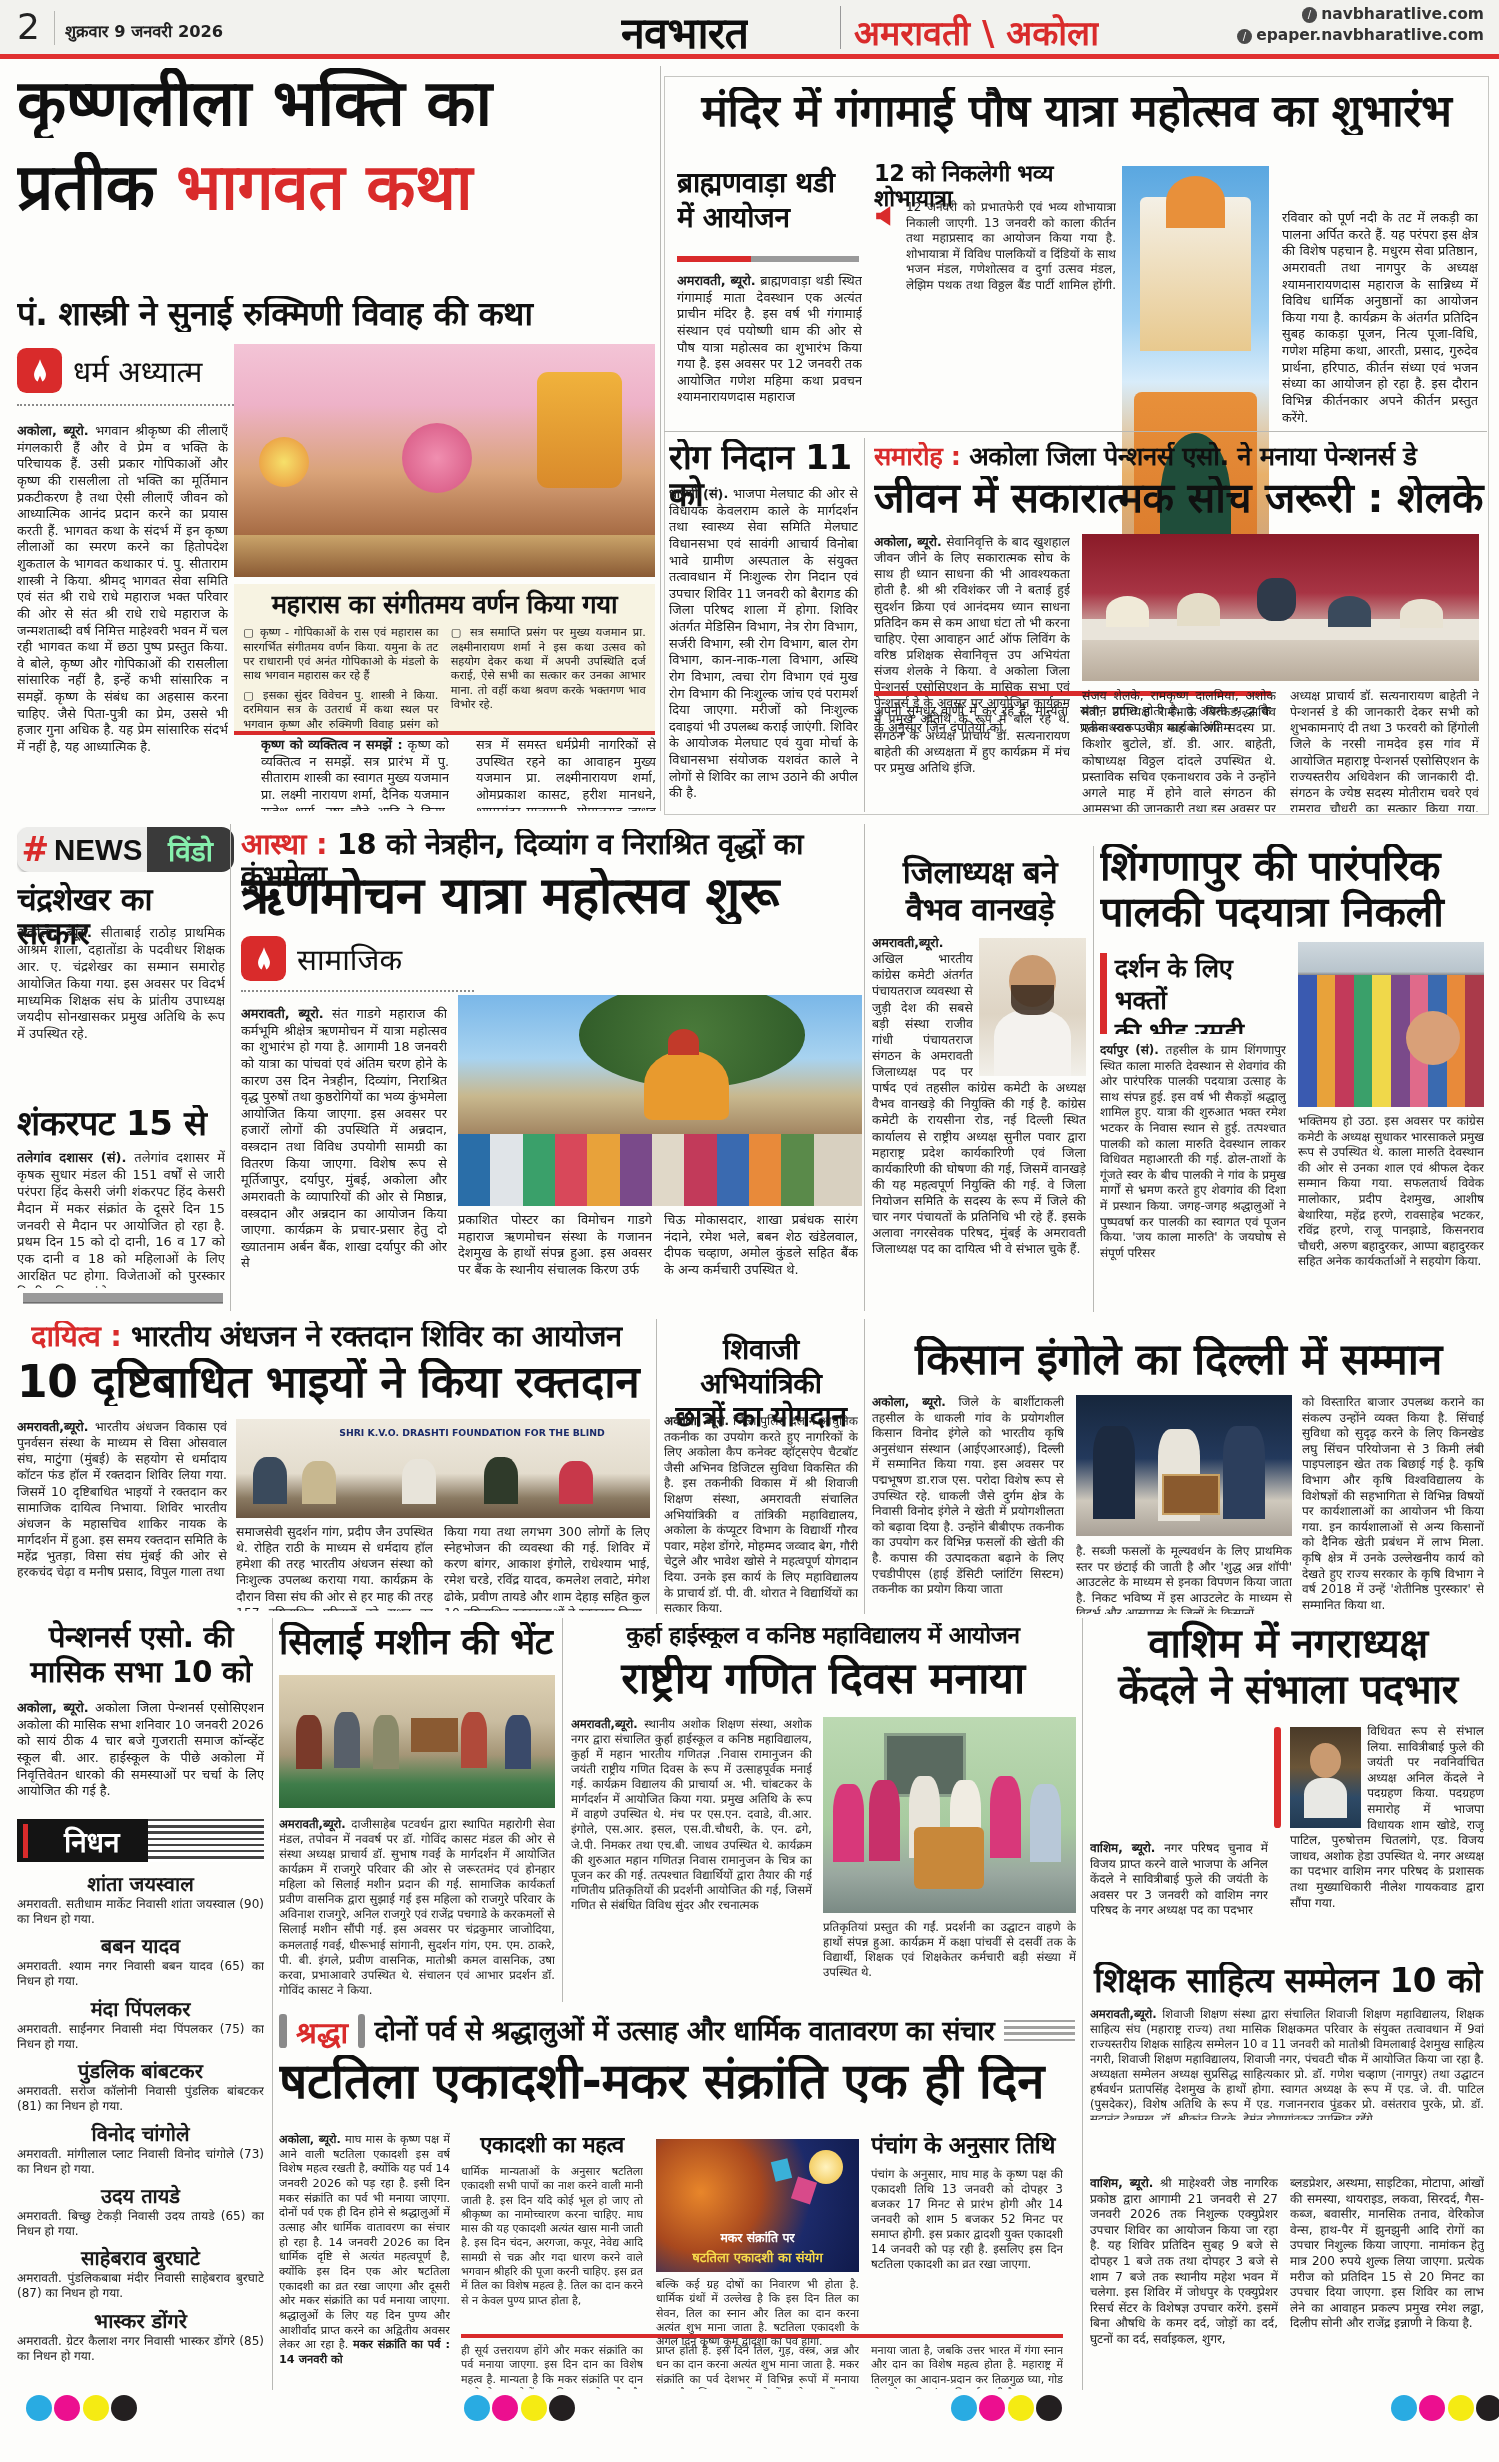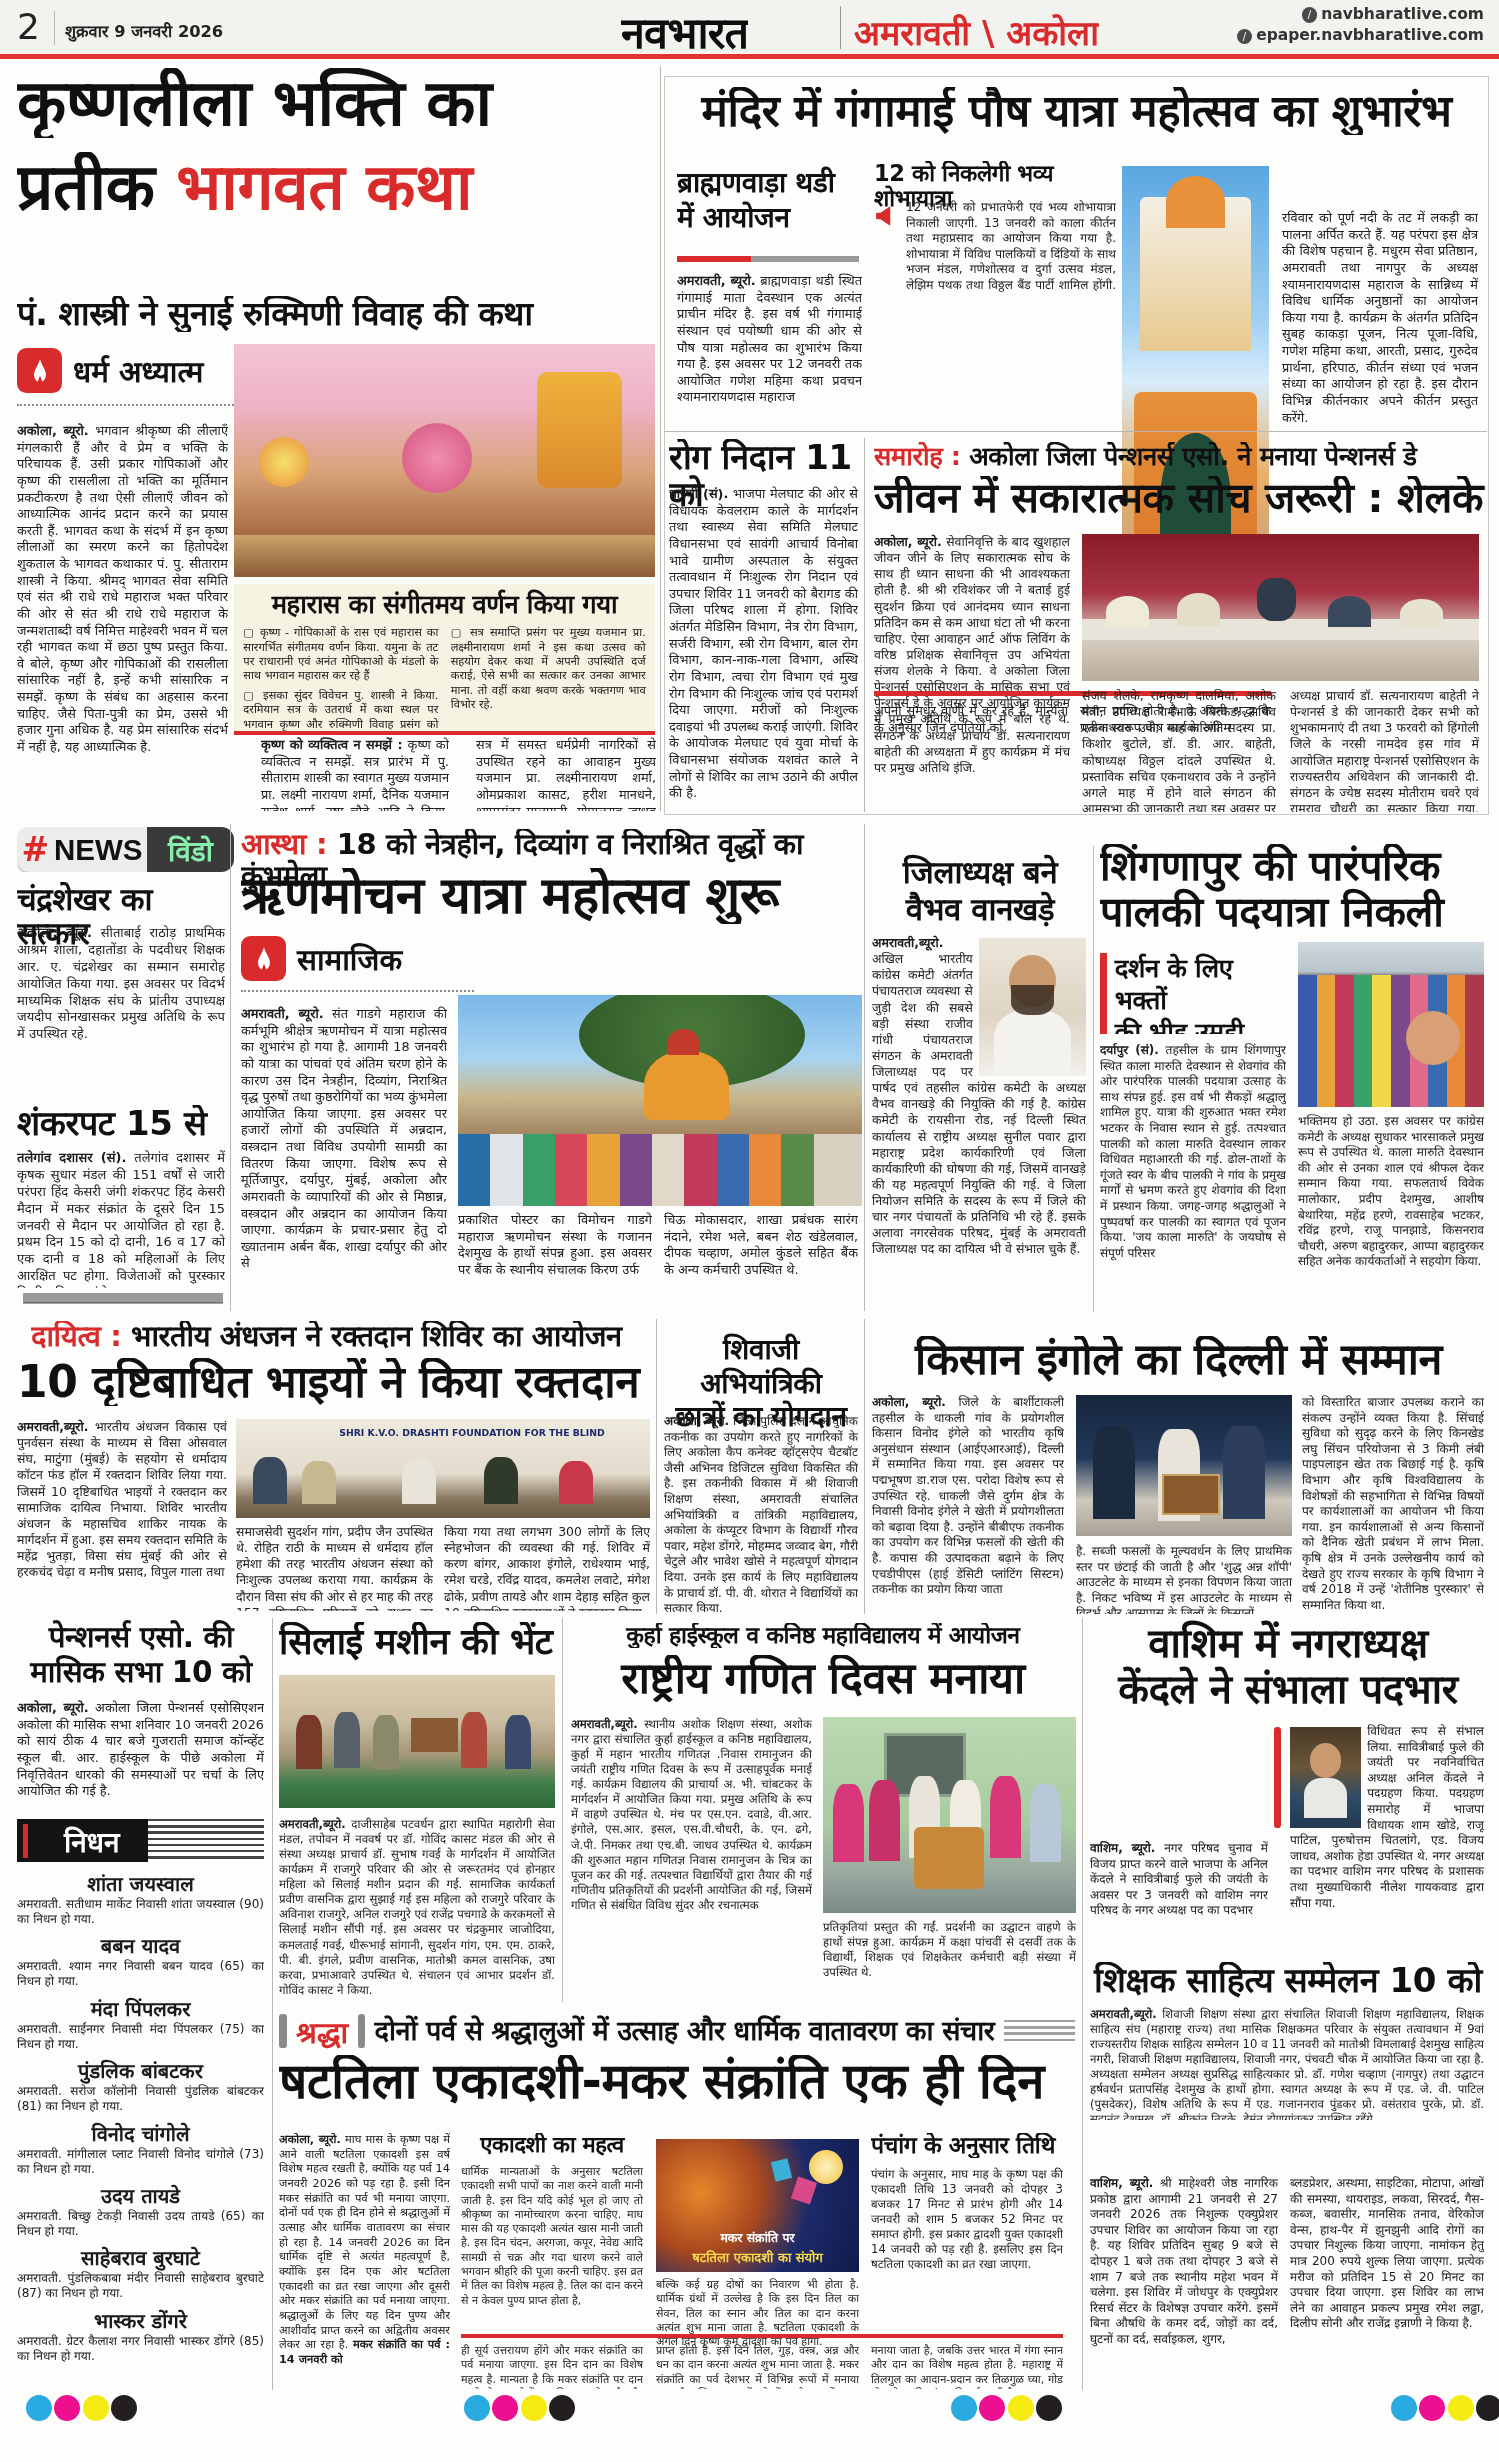--- a/index.html
+++ b/index.html
@@ -10,21 +10,21 @@
   .red{color:#d92b2b;}
   .hl{font-weight:800;color:#101010;line-height:1.1;letter-spacing:-0.4px;}
   .body{font-size:12.4px;line-height:1.3;color:#1c1c1c;text-align:justify;}
   .dl{font-weight:bold;}
   .vline{position:absolute;width:0.8px;background:#b8b8b4;}
   .hline{position:absolute;height:0.8px;background:#b8b8b4;}
   .redrule{position:absolute;background:#d92b2b;}
   .photo{position:absolute;overflow:hidden;}
   .badge{position:absolute;display:flex;align-items:center;gap:11px;}
   .badge .ic{width:45px;height:45px;background:#d92b2b;border-radius:9.3px;display:flex;align-items:center;justify-content:center;flex:0 0 auto;}
-  .badge .lbl{font-size:29.5px;font-weight:700;color:#111;text-align:right;}
+  .badge .lbl{font-size:29.5px;font-weight:400;color:#111;text-align:right;}
   .dotted{position:absolute;border-bottom:2.3px dotted #8a8a8a;}
   .dots{position:absolute;display:flex;gap:2.3px;}
   .dots i{width:26px;height:26px;border-radius:50%;display:block;}
   .d-c{background:#29abe2}.d-m{background:#ec0f8f}.d-y{background:#f5eb13}.d-k{background:#231f20}
   .stripes{background:repeating-linear-gradient(180deg,#444 0 2.3px,#fff 2.3px 6.2px);}
   .cap{position:absolute;left:0;right:0;text-align:center;font-weight:bold;}
   .float-photo{float:right;margin:3.1px 0 3.1px 6.2px;}
 </style>
 </head>
 <body>

